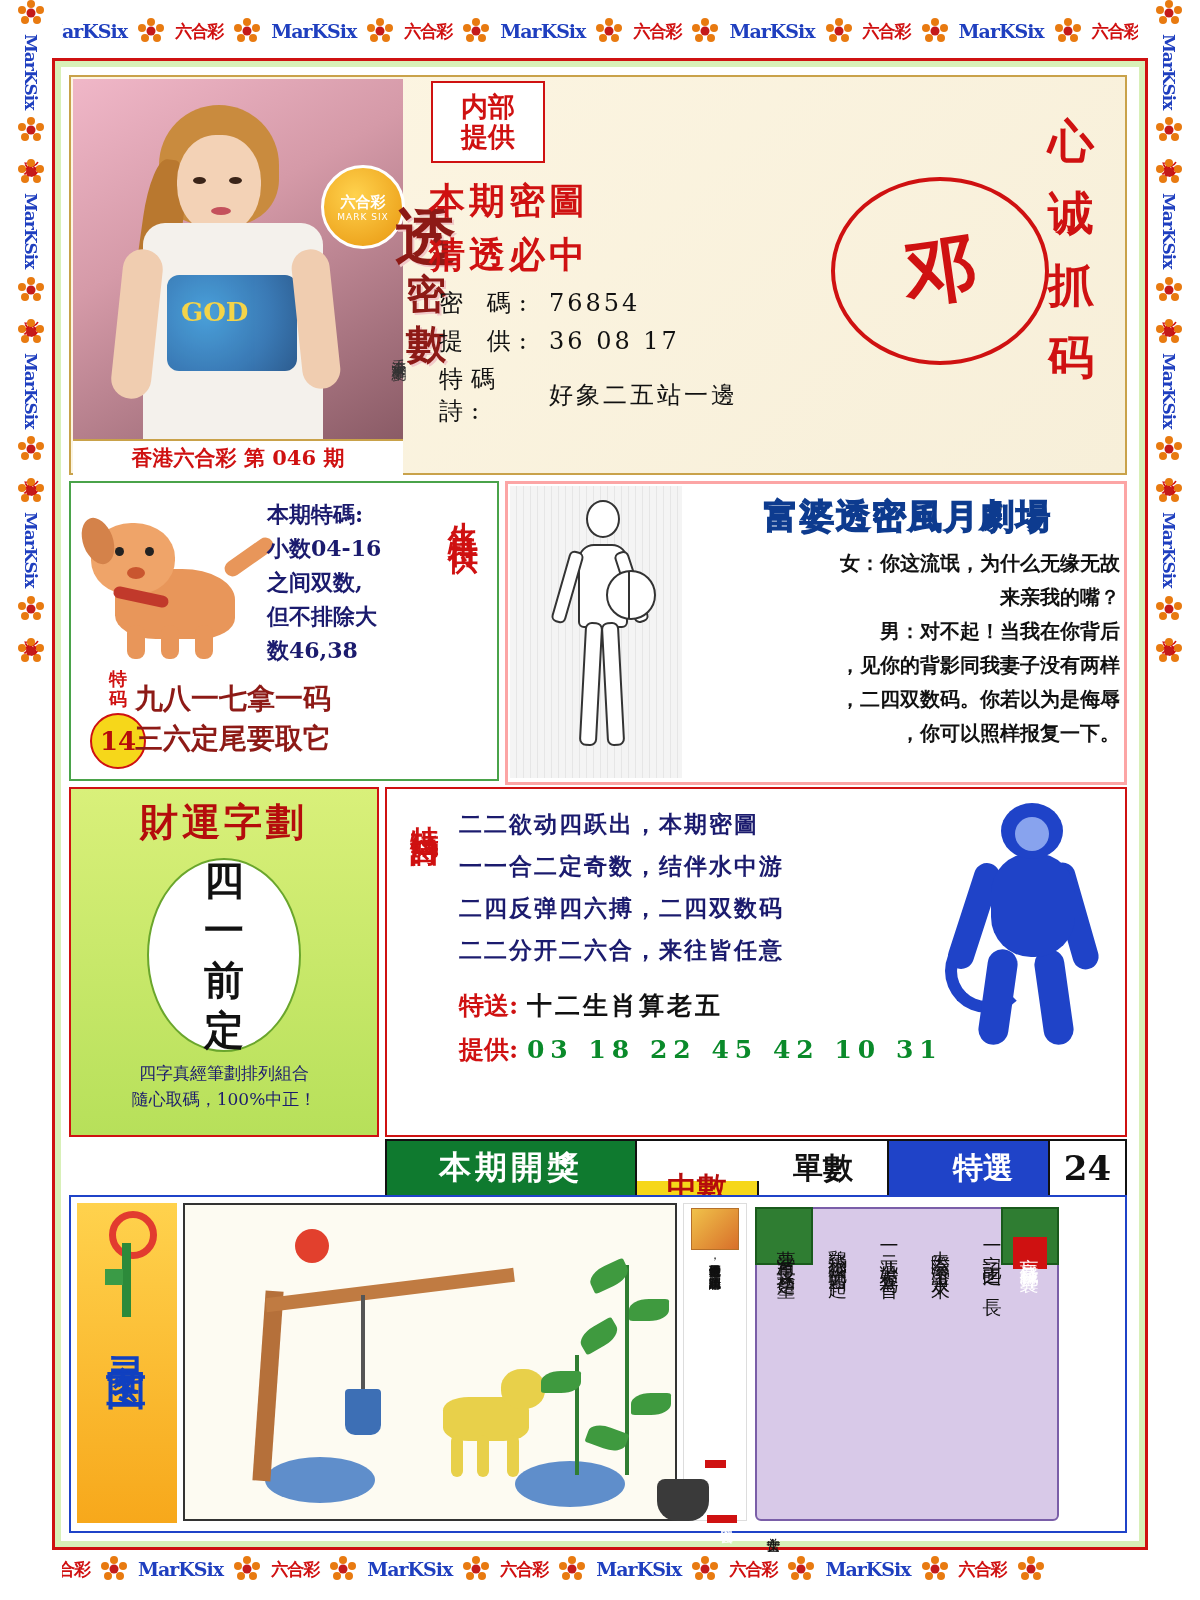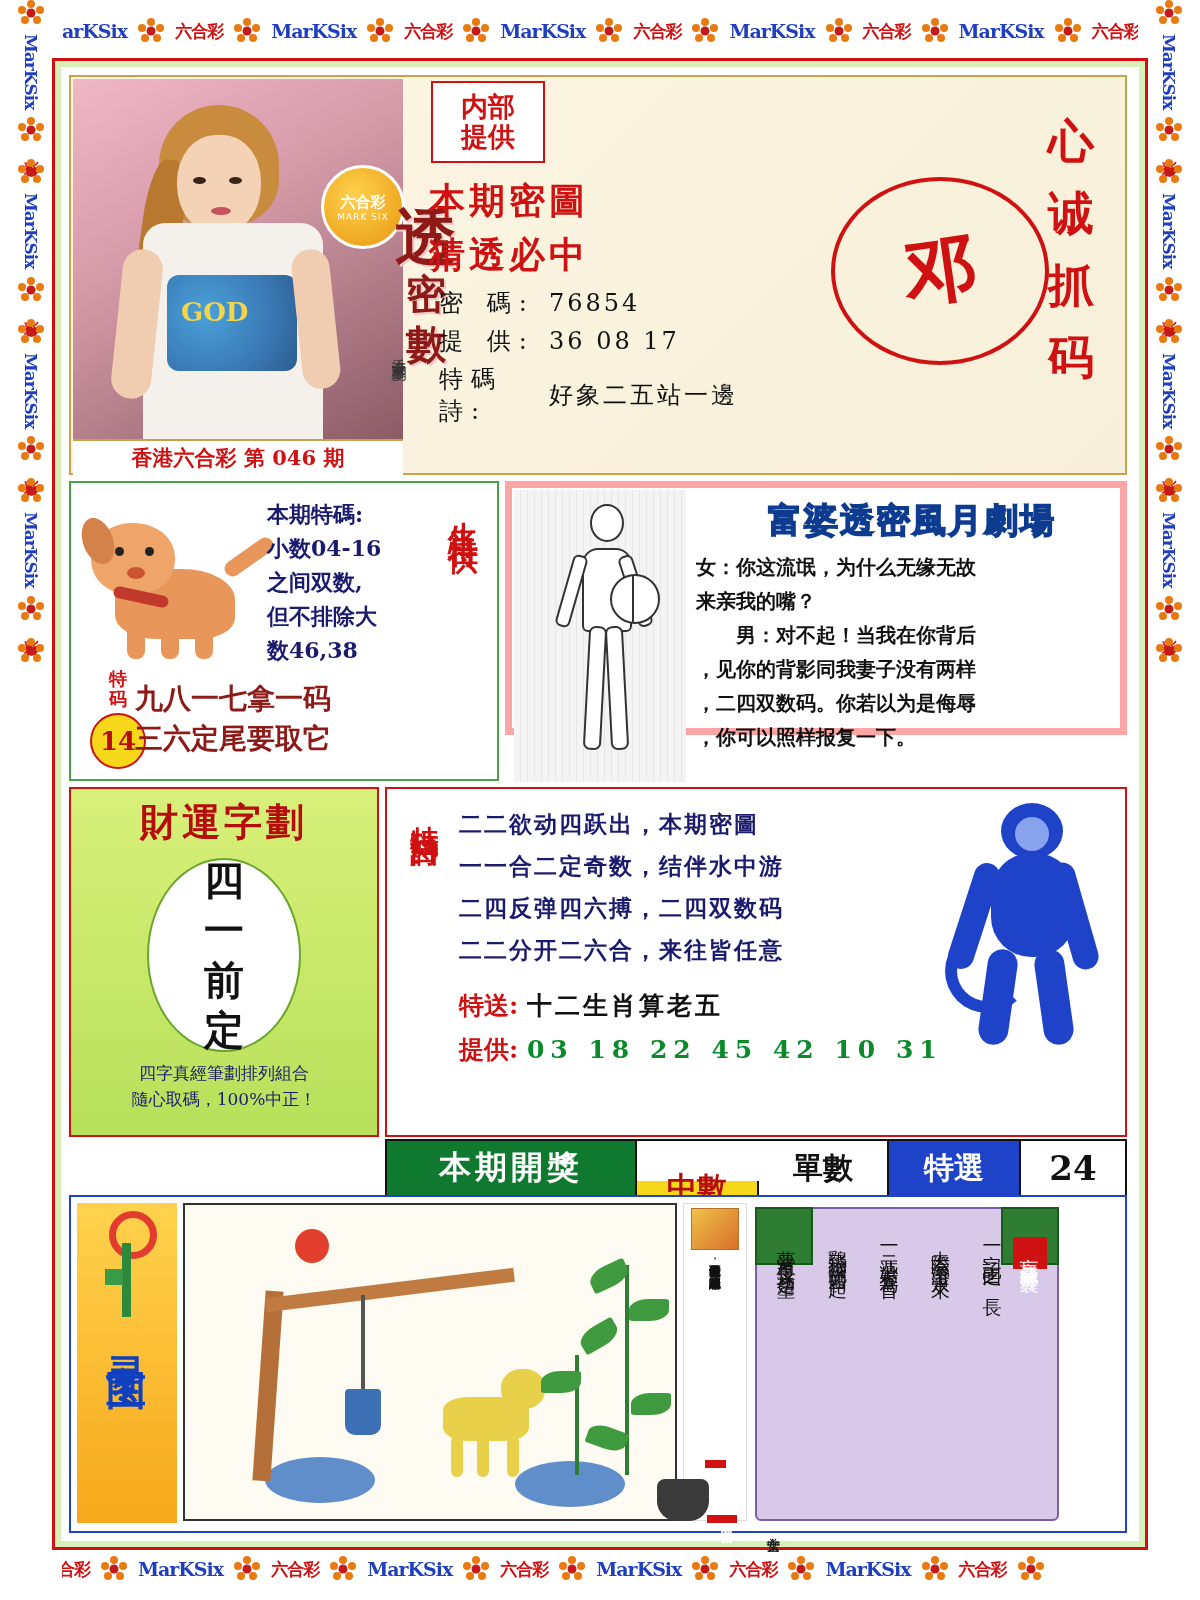--- a/index.html
+++ b/index.html
@@ -85,34 +85,34 @@
   .dog-tail{position:absolute;left:134px;top:42px;width:56px;height:16px;border-radius:10px;background:#e8965a;transform:rotate(-35deg);}
   .dog-leg{position:absolute;width:18px;height:34px;border-radius:8px;background:#e8965a;top:118px;}
   .dl1{left:40px}.dl2{left:74px}.dl3{left:108px}
   .tema-badge{position:absolute;left:14px;top:186px;width:66px;text-align:center;}
   .tema-badge .lbl{color:#cf1111;font-size:18px;font-weight:bold;line-height:20px;font-family:"DejaVu Serif",serif;}
   .tema-circle{width:52px;height:52px;border-radius:50%;background:#f6d71a;border:2px solid #cf1111;margin:4px auto 0;display:flex;align-items:center;justify-content:center;color:#b50c0c;font-size:26px;font-weight:bold;font-family:"DejaVu Serif",serif;}
   .r2-txt{position:absolute;left:196px;top:14px;width:170px;color:#1b1b6e;font-size:22px;line-height:34px;font-family:"DejaVu Serif",serif;font-weight:bold;}
   .r2-bottom{position:absolute;left:64px;top:196px;width:300px;color:#8d1a16;font-size:28px;line-height:40px;font-family:"DejaVu Serif",serif;font-weight:bold;}
   .shengxiao{position:absolute;right:6px;top:14px;width:52px;color:#cf1111;font-size:30px;font-weight:bold;writing-mode:vertical-rl;letter-spacing:8px;font-family:"DejaVu Serif",serif;line-height:56px;}
 
-  .r2-right{position:absolute;left:436px;top:0;width:622px;height:254px;border:7px solid #fca5a5;box-sizing:border-box;background:#fff;}
+  .r2-right{position:absolute;left:436px;top:0;width:622px;height:304px;border:3px solid #fca5a5;box-sizing:border-box;background:#fff;}
   .lady-box{position:absolute;left:2px;top:2px;width:172px;height:292px;background:repeating-linear-gradient(90deg,#f4f4f4 0 6px,#e6e6e6 6px 7px),repeating-linear-gradient(0deg,#f4f4f4 0 6px,#e6e6e6 6px 7px);overflow:hidden;}
   .lady{position:absolute;left:46px;top:14px;width:90px;height:276px;}
   .ld-head{position:absolute;left:30px;top:0;width:30px;height:34px;border-radius:50%;border:2px solid #333;background:#fff;}
   .ld-body{position:absolute;left:22px;top:44px;width:46px;height:80px;border:2px solid #333;border-radius:16px 16px 6px 6px;background:#fff;}
   .ld-leg{position:absolute;width:14px;height:120px;border:2px solid #333;border-radius:7px;background:#fff;top:122px;}
   .ld-l1{left:26px;transform:rotate(3deg)}.ld-l2{left:48px;transform:rotate(-3deg)}
   .ld-arm{position:absolute;width:11px;height:70px;border:2px solid #333;border-radius:6px;background:#fff;top:50px;}
   .ld-a1{left:4px;transform:rotate(16deg)}.ld-a2{left:68px;transform:rotate(-18deg)}
   .ld-ball{position:absolute;left:50px;top:70px;width:46px;height:46px;border-radius:50%;border:2px solid #333;background:#fff;}
   .ld-ball:after{content:"";position:absolute;left:20px;top:0;width:2px;height:46px;background:#333;}
   .r2r-title{position:absolute;left:190px;top:10px;width:420px;text-align:center;}
   .r2r-title span{font-size:34px;font-weight:bold;color:#f0b000;-webkit-text-stroke:1.5px #0d3b8f;font-family:"DejaVu Serif",serif;letter-spacing:2px;}
-  .r2r-body{position:absolute;left:184px;top:62px;width:428px;color:#111;font-size:20px;line-height:34px;font-family:"DejaVu Serif",serif;font-weight:bold;}
+  .r2r-body{position:absolute;left:184px;top:62px;width:428px;color:#111;font-size:20px;line-height:34px;font-family:"DejaVu Serif",serif;font-weight:bold;text-align:right;}
 
   
   .row3{position:absolute;left:8px;top:720px;width:1058px;height:350px;}
   .r3-left{position:absolute;left:0;top:0;width:310px;height:350px;border:2px solid #cf1111;box-sizing:border-box;background:linear-gradient(180deg,#d9f07a,#b7e05a);}
   .cy-title{margin-top:8px;text-align:center;font-size:38px;font-weight:bold;color:#b50c0c;font-family:"DejaVu Serif",serif;letter-spacing:4px;}
   .cy-oval{margin:10px auto 0;width:150px;height:190px;border-radius:50%;background:#fff;border:2px solid #6aa62c;display:flex;flex-direction:column;align-items:center;justify-content:center;}
   .cy-oval span{font-size:40px;font-weight:bold;color:#111;line-height:50px;font-family:"DejaVu Serif",serif;}
   .cy-foot{margin:8px 10px 0;text-align:center;color:#1b1b6e;font-size:17px;line-height:26px;font-family:"DejaVu Serif",serif;}
 
   .r3-right{position:absolute;left:316px;top:0;width:742px;height:350px;border:2px solid #cf1111;box-sizing:border-box;background:#fff;}
@@ -134,21 +134,21 @@
   .mk-leg{position:absolute;width:30px;height:96px;border-radius:16px;background:#1f43c8;top:150px;}
   .mk-lg1{left:44px;transform:rotate(8deg)}.mk-lg2{left:100px;transform:rotate(-8deg)}
   .mk-tail{position:absolute;left:6px;top:130px;width:60px;height:60px;border:12px solid #1f43c8;border-radius:50%;border-right-color:transparent;border-top-color:transparent;}
 
   .award-bar{position:absolute;left:316px;top:352px;width:742px;height:58px;display:flex;border:2px solid #111;box-sizing:border-box;}
   .aw{display:flex;align-items:center;justify-content:center;font-family:"DejaVu Serif",serif;font-weight:bold;border-right:2px solid #111;}
   .aw:last-child{border-right:none;}
   .aw1{flex:0 0 248px;background:#0f7a2f;color:#fff;font-size:32px;letter-spacing:4px;}
   .aw2{flex:0 0 120px;background:#f6d71a;color:#b50c0c;font-size:30px;margin-top:40px;}
   .aw3{flex:0 0 128px;background:#fff;color:#111;font-size:30px;}
-  .aw4{flex:0 0 130px;background:#1f43c8;color:#fff;font-size:30px;}
+  .aw4{flex:0 0 130px;background:#1f43c8;color:#fff;font-size:30px;padding-left:29px;}
   .aw5{flex:1;background:#fff;color:#111;font-size:34px;}
 
   
   .row4{position:absolute;left:8px;top:1128px;width:1058px;height:338px;border:2px solid #1f43c8;box-sizing:border-box;background:#fff;}
   .xunbao{position:absolute;left:6px;top:6px;width:100px;height:320px;background:linear-gradient(180deg,#ffd24d,#f7a81b);display:flex;flex-direction:column;align-items:center;}
   .key{width:60px;height:110px;position:relative;margin-top:8px;}
   .key-ring{position:absolute;left:12px;top:0;width:34px;height:34px;border:7px solid #e23b2f;border-radius:50%;}
   .key-stem{position:absolute;left:25px;top:32px;width:9px;height:74px;background:#2c8a3a;}
   .key-b{position:absolute;left:8px;top:58px;width:18px;height:16px;background:#3a9b46;}
   .xunbao-txt{color:#1040c0;font-size:40px;font-weight:bold;writing-mode:vertical-rl;font-family:"DejaVu Serif",serif;letter-spacing:8px;margin-top:4px;}

